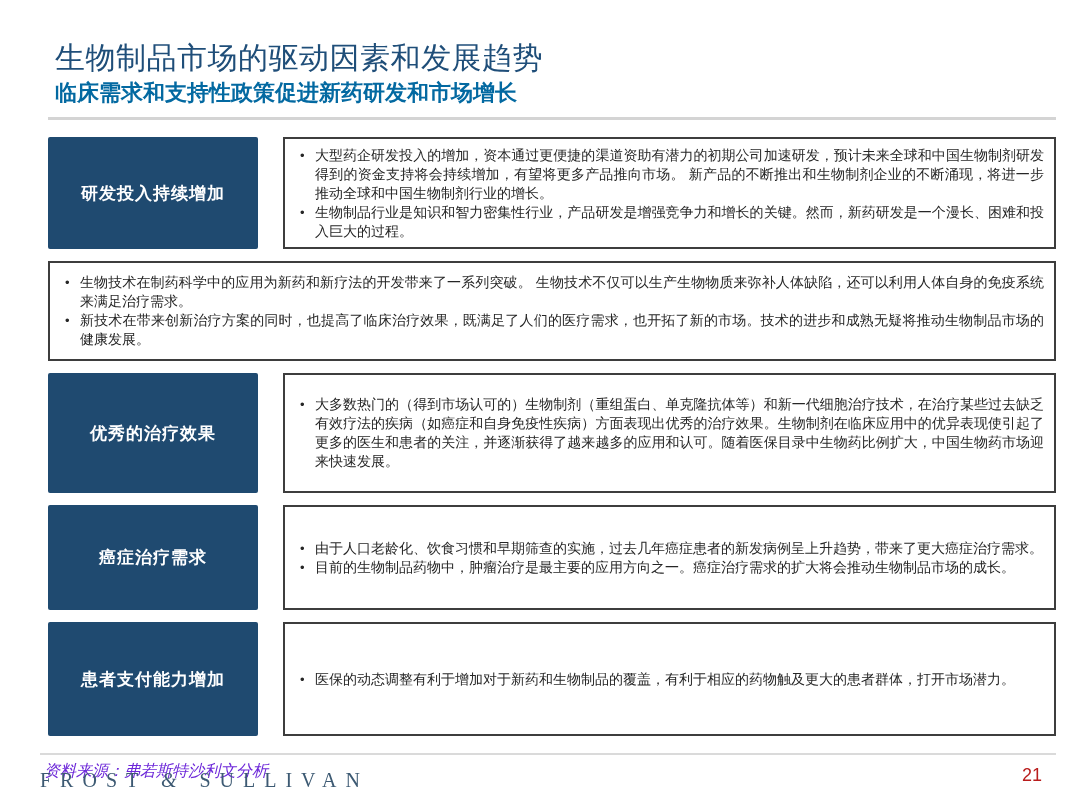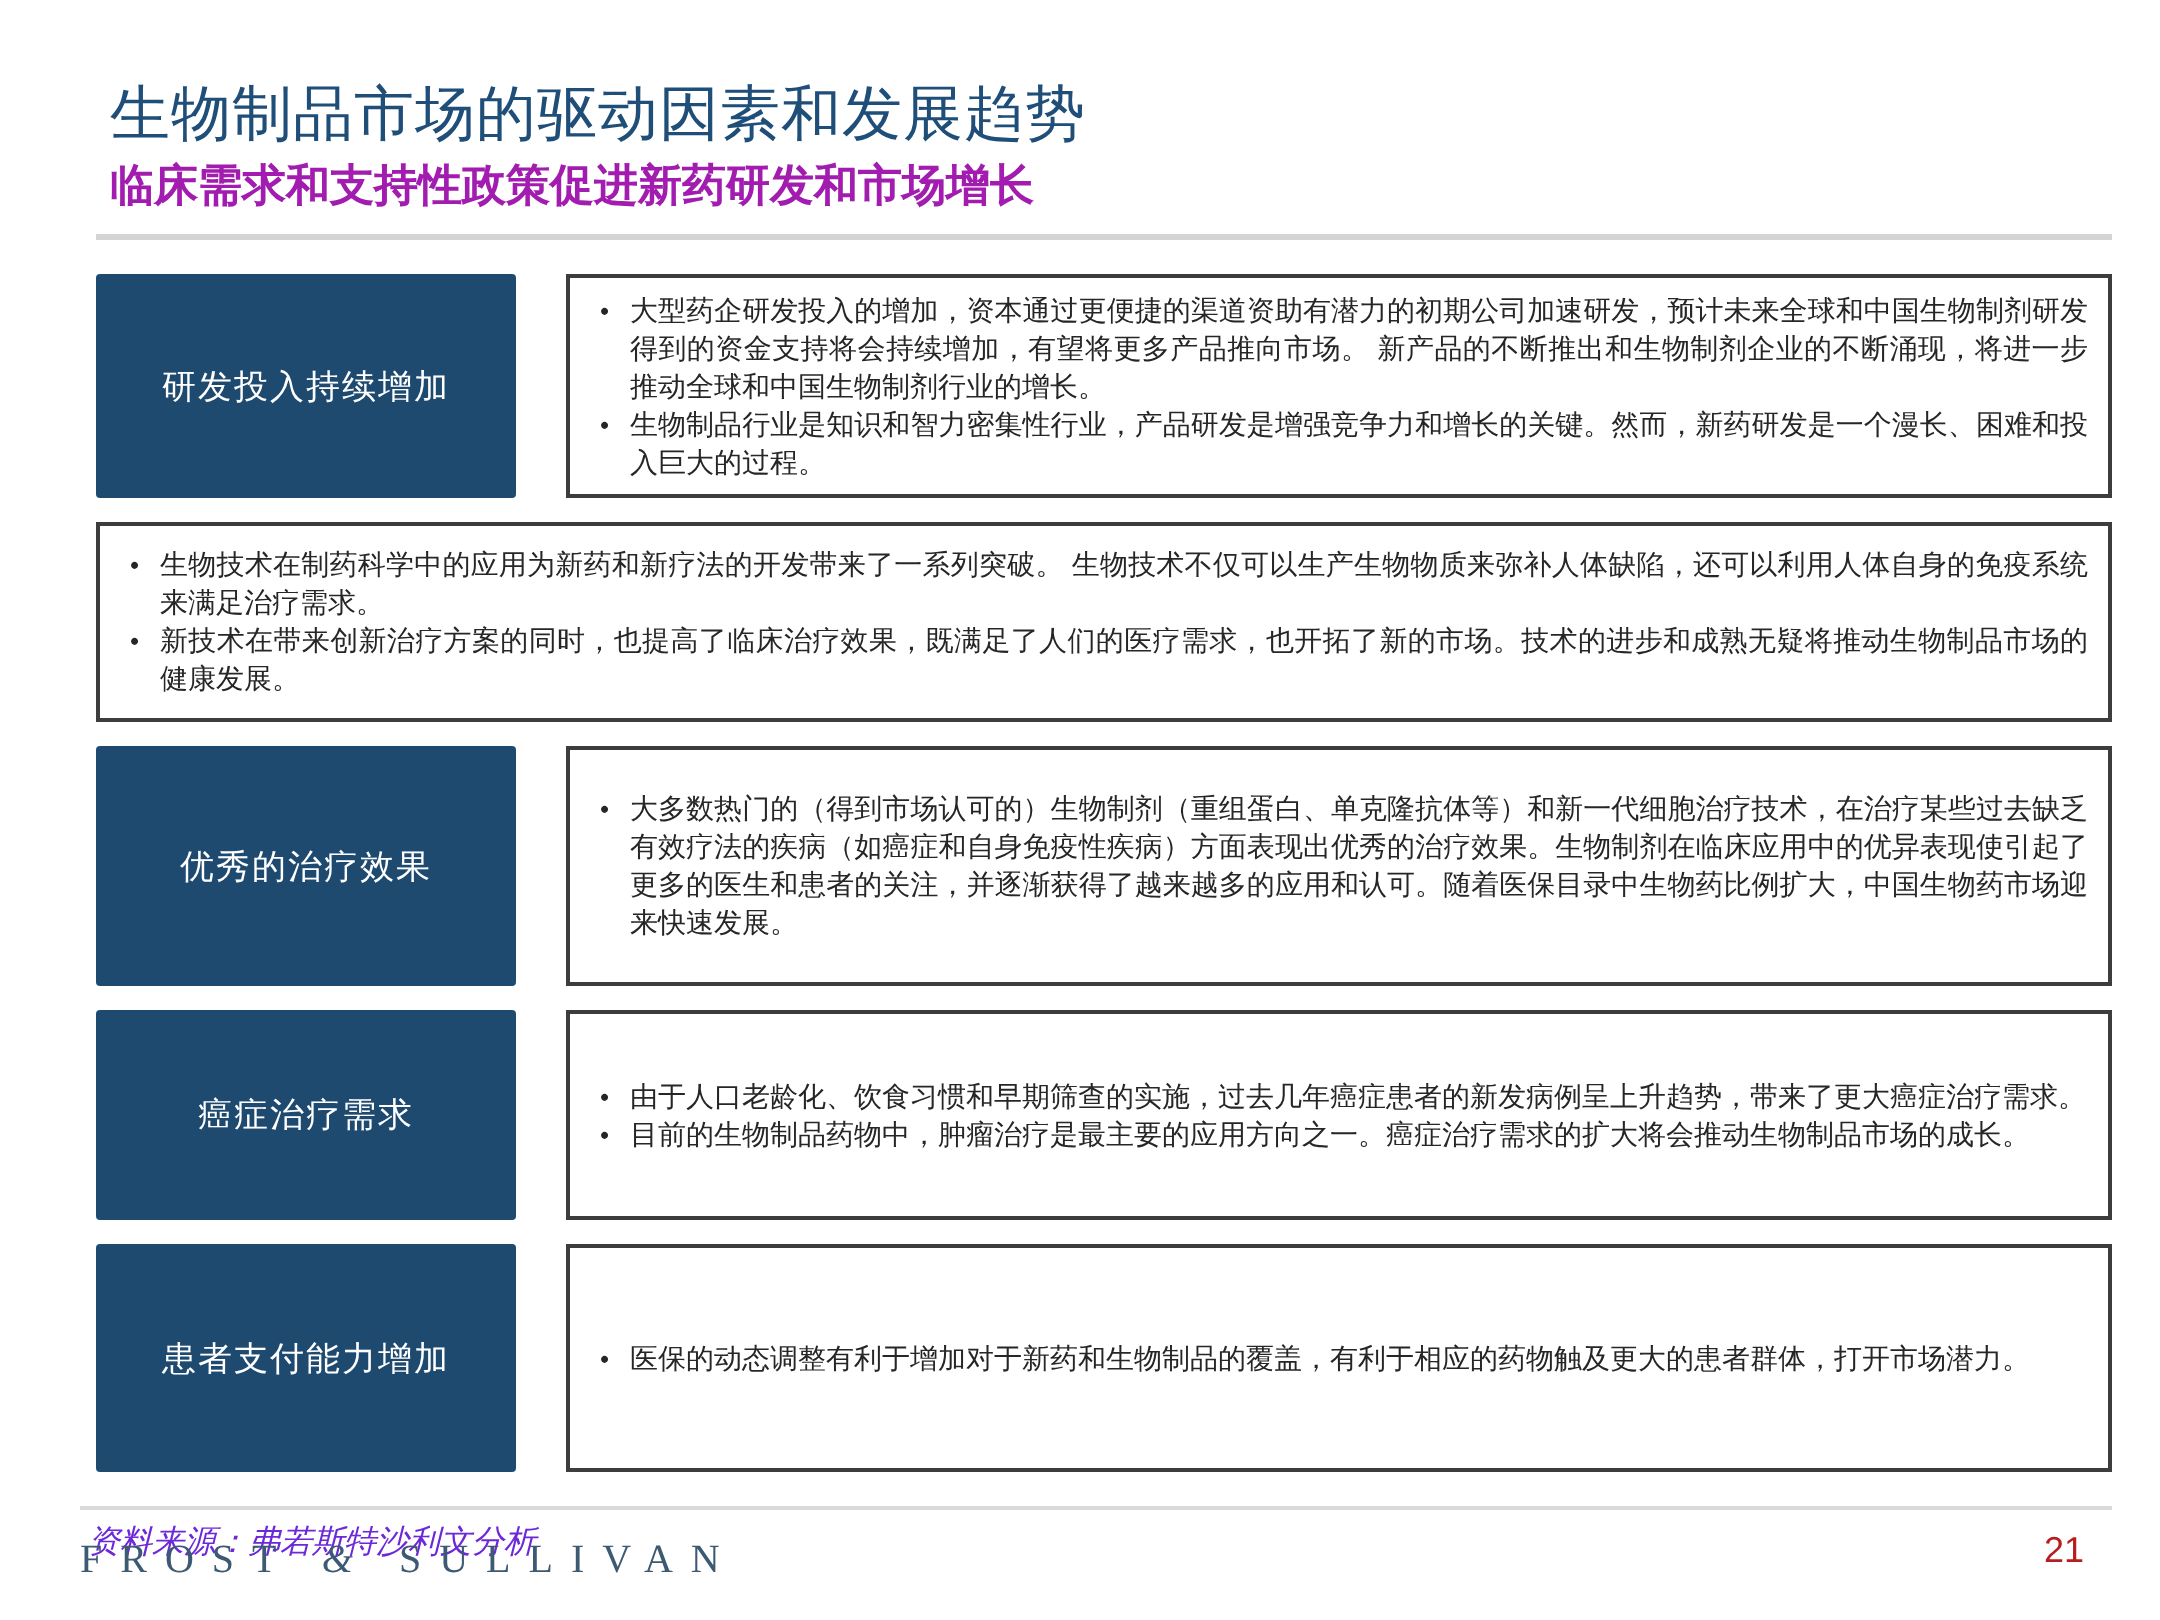--- a/index.html
+++ b/index.html
@@ -4,37 +4,37 @@
 <style>
   * { margin: 0; padding: 0; box-sizing: border-box; }
   html, body { width: 1080px; height: 810px; background: #ffffff; overflow: hidden; }
   body { font-family: "Liberation Sans", "DejaVu Sans", sans-serif; }
 
   .slide { width: 1080px; height: 810px; padding: 40px 24px 0 48px; position: relative; }
 
   
   .header { padding-left: 7px; }
   .title { font-size: 30px; font-weight: normal; color: #1F4E79; line-height: 36px; letter-spacing: 0.5px; }
-  .subtitle { font-size: 22px; font-weight: bold; color: #a21caf; line-height: 30px; margin-top: 2px; }
+  .subtitle { font-size: 22px; font-weight: bold; color: #0369a1; line-height: 30px; margin-top: 2px; }
   .header-divider { height: 3px; background: #D4D4D4; margin-top: 9px; }
 
   
   .rows { margin-top: 17px; }
   .row { display: flex; gap: 25px; margin-bottom: 12px; align-items: stretch; }
   .row:nth-child(1) { min-height: 112px; }
   .row:nth-child(2) { min-height: 100px; }
   .row:nth-child(3) { min-height: 120px; }
   .row:nth-child(4) { min-height: 105px; }
   .row:nth-child(5) { min-height: 114px; }
 
   .label-box {
     width: 210px; flex: 0 0 210px;
     background: #1F4A70;
     color: #ffffff;
-    font-size: 17px; font-weight: normal; letter-spacing: 1px;
+    font-size: 17px; font-weight: bold; letter-spacing: 1px;
     display: flex; align-items: center; justify-content: center;
     text-align: center; border-radius: 2px;
   }
 
   .text-box {
     flex: 1;
     background: #ffffff;
     border: 2px solid #3D3D3D;
     padding: 6px 10px 6px 8px;
     display: flex; align-items: center;

